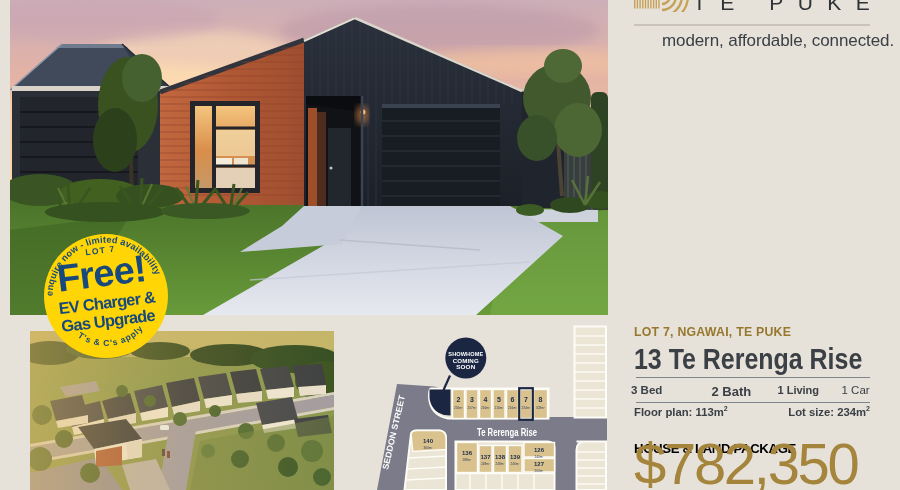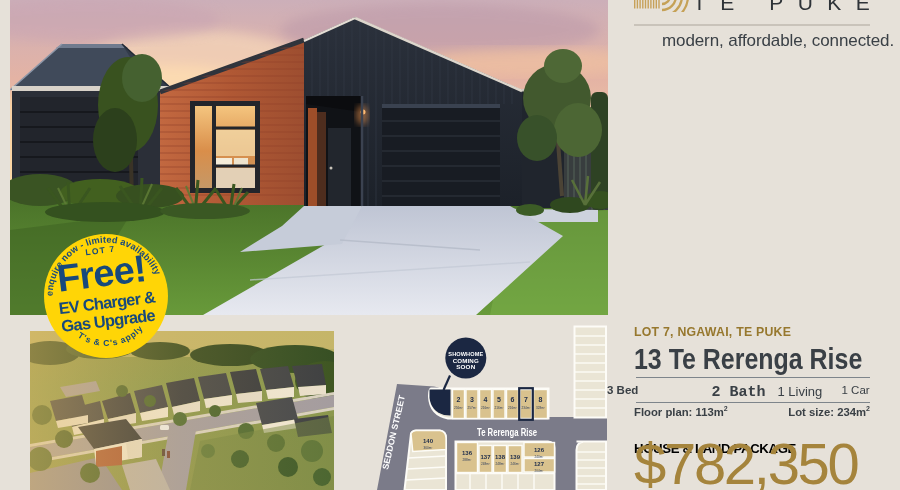--- a/index.html
+++ b/index.html
@@ -477,21 +477,21 @@
     <path d="M55,-4 a26,26 0 0 1 -26,26"></path>
   </g>
 </svg>
 <div class="abs" style="left:693px;top:-9.5px;font-size:21px;letter-spacing:14.5px;color:#2e3338;">TE PUKE</div>
 <div class="abs" style="left:634px;top:24px;width:236px;height:1.5px;background:#c9c3ba;"></div>
 <div class="abs dark" style="left:662px;top:32px;font-size:17px;letter-spacing:-0.1px;line-height:1;">modern, affordable, connected.</div>
 
 <div class="abs gold" style="left:634px;top:324.5px;font-size:12.3px;font-weight:bold;letter-spacing:0.25px;">LOT 7, NGAWAI, TE PUKE</div>
 <div class="abs dark" style="left:634px;top:343px;font-size:29px;font-weight:bold;transform:scaleX(0.86);transform-origin:left top;white-space:nowrap;">13 Te Rerenga Rise</div>
 <div class="abs" style="left:636px;top:377px;width:234px;height:1.3px;background:#7e858b;"></div>
-<div class="abs dark" style="left:607px;top:384px;font-size:11.5px;font-weight:bold;">3 Bed</div>
-<div class="abs dark" style="left:711.5px;top:384px;font-size:15px;font-weight:bold;font-family:Liberation Mono, monospace;">2 Bath</div>
-<div class="abs dark" style="left:777.5px;top:384px;font-size:13px;font-weight:normal;">1 Living</div>
+<div class="abs dark" style="left:631px;top:384px;font-size:11.5px;font-weight:bold;">3 Bed</div>
+<div class="abs dark" style="left:711.5px;top:384px;font-size:13px;font-weight:bold;">2 Bath</div>
+<div class="abs dark" style="left:777.5px;top:384px;font-size:11px;font-weight:bold;">1 Living</div>
 <div class="abs dark" style="left:841.5px;top:384px;font-size:11.5px;font-weight:normal;">1 Car</div>
 <div class="abs" style="left:636px;top:402px;width:234px;height:1.3px;background:#7e858b;"></div>
 <div class="abs dark" style="left:634px;top:404.5px;font-size:11.3px;font-weight:bold;">Floor plan: 113m<sup style="font-size:7px;">2</sup></div>
 <div class="abs dark" style="left:636px;top:404.5px;width:234px;text-align:right;font-size:11.3px;font-weight:bold;">Lot size: 234m<sup style="font-size:7px;">2</sup></div>
 <div class="abs" style="left:634px;top:424px;font-size:13.2px;font-weight:bold;letter-spacing:-0.35px;color:#000000;margin-top:17px;">HOUSE &amp; LAND PACKAGE</div>
 <div class="abs" style="left:634px;top:435px;font-size:58px;line-height:1;font-weight:400;letter-spacing:-2.3px;color:#a5843c;">$782,350</div>
 
 </body></html>

